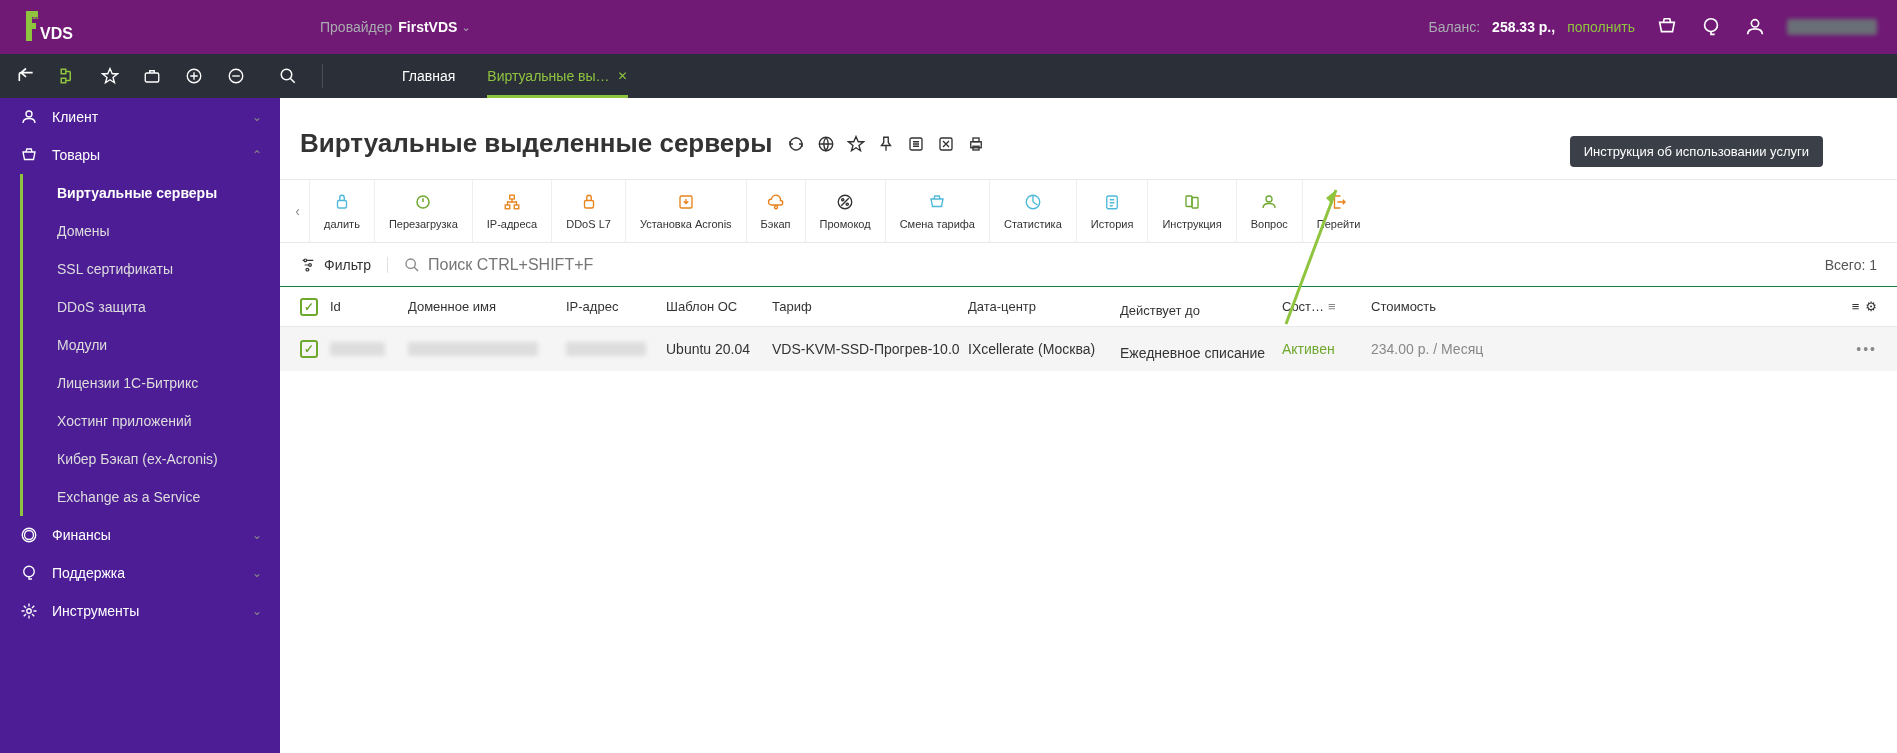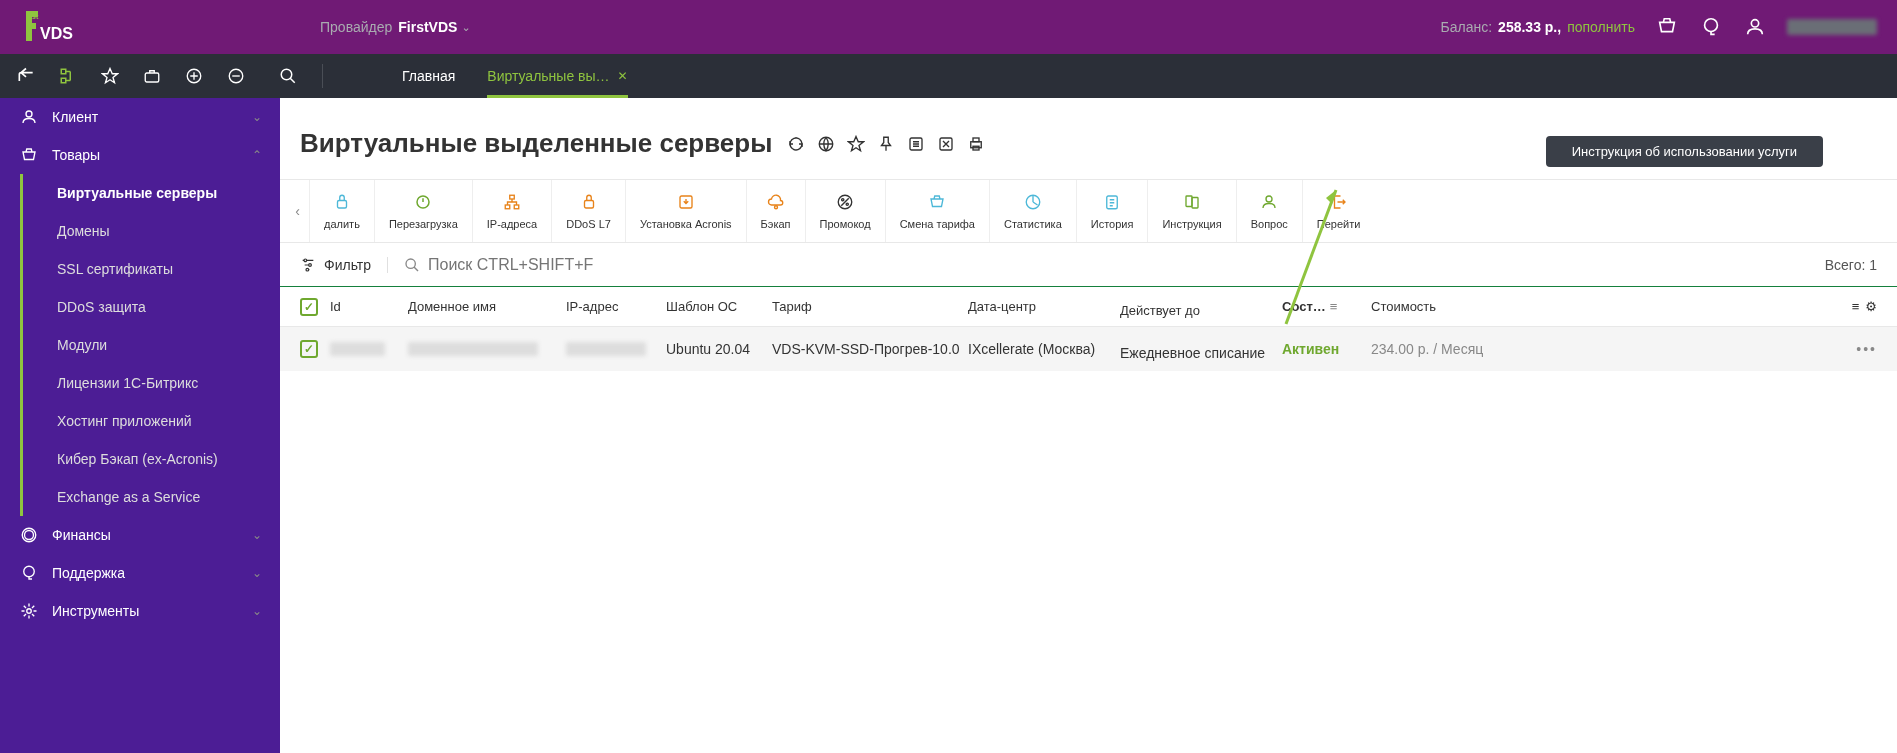--- a/index.html
+++ b/index.html
@@ -3,21 +3,21 @@
 <meta charset="utf-8">
 <style>
 * { margin: 0; padding: 0; box-sizing: border-box; }
 body { font-family: Arial, sans-serif; font-size: 14px; color: #333; background: #fff; width: 1897px; height: 753px; overflow: hidden; }
 .header { background: #701a75; height: 54px; display: flex; align-items: center; padding: 0 20px; color: #fff; }
 .logo { display: flex; align-items: center; margin-right: 40px; }
 .logo-svg { width: 60px; height: 36px; }
 .provider { flex: 1; display: flex; align-items: center; padding-left: 200px; }
 .provider-label { color: #a9abb0; margin-right: 6px; }
 .provider-name { color: #fff; font-weight: bold; margin-right: 4px; }
-.balance-area { display: flex; align-items: center; gap: 6px; margin-right: 20px; }
+.balance-area { display: flex; align-items: center; gap: 12px; margin-right: 20px; }
 .balance-label { color: #a9abb0; }
 .balance-value { color: #fff; font-weight: bold; }
 .balance-topup { color: #8fc43f; cursor: pointer; }
 .header-icons { display: flex; align-items: center; gap: 20px; }
 .header-icon { width: 24px; height: 24px; display: flex; align-items: center; justify-content: center; color: #fff; cursor: pointer; }
 .user-blur { width: 90px; height: 16px; background: #6a6e76; border-radius: 2px; filter: blur(2px); }
 
 .toolbar { background: #2b2f38; height: 44px; display: flex; align-items: center; padding: 0 10px; }
 .toolbar-left { display: flex; align-items: center; gap: 10px; padding-right: 15px; }
 .toolbar-icon { width: 32px; height: 32px; display: flex; align-items: center; justify-content: center; color: #fff; cursor: pointer; }
@@ -61,33 +61,33 @@
 .table-header { height: 40px; border-bottom: 1px solid #e8e8e8; display: flex; align-items: center; padding: 0 20px; background: #fff; }
 .th { font-size: 13px; color: #333; }
 .th-check { width: 30px; }
 .th-id { width: 78px; }
 .th-domain { width: 158px; }
 .th-ip { width: 100px; }
 .th-os { width: 106px; }
 .th-tariff { width: 196px; }
 .th-dc { width: 152px; }
 .th-expires { width: 162px; margin-top: 8px; }
-.th-status { width: 69px; display: flex; align-items: center; gap: 4px; font-weight: bold; }
+.th-status { width: 69px; display: flex; align-items: center; gap: 4px; }
 .th-cost { flex: 1; margin-left: 20px; }
 .th-actions { width: 50px; display: flex; gap: 6px; justify-content: flex-end; }
 
 .table-row { height: 44px; display: flex; align-items: center; padding: 0 20px; background: #f5f5f5; border-left: 4px solid #8fc43f; margin-left: -4px;}
 .td { font-size: 14px; }
 .td.green { color: #6fa82f; }
 .td.gray { color: #888; }
 .blur-box { height: 14px; background: #ddd; border-radius: 2px; filter: blur(2px); }
 .check-icon { width: 18px; height: 18px; border: 2px solid #6fa82f; border-radius: 3px; display: flex; align-items: center; justify-content: center; color: #6fa82f; font-size: 12px; font-weight: bold; }
 .dots-icon { color: #888; letter-spacing: 2px; cursor: pointer; }
 
-.tooltip { position: absolute; background: #3a3f48; color: #fff; padding: 8px 26px; border-radius: 4px; font-size: 13px; white-space: nowrap; z-index: 10; }
+.tooltip { position: absolute; background: #3a3f48; color: #fff; padding: 8px 14px; border-radius: 4px; font-size: 13px; white-space: nowrap; z-index: 10; }
 .arrow-svg { position: absolute; z-index: 5; }
 
 svg { display: block; }
 </style>
 </head>
 <body>
 
 <div class="header">
   <div class="logo">
     <svg class="logo-svg" viewBox="0 0 60 36">

